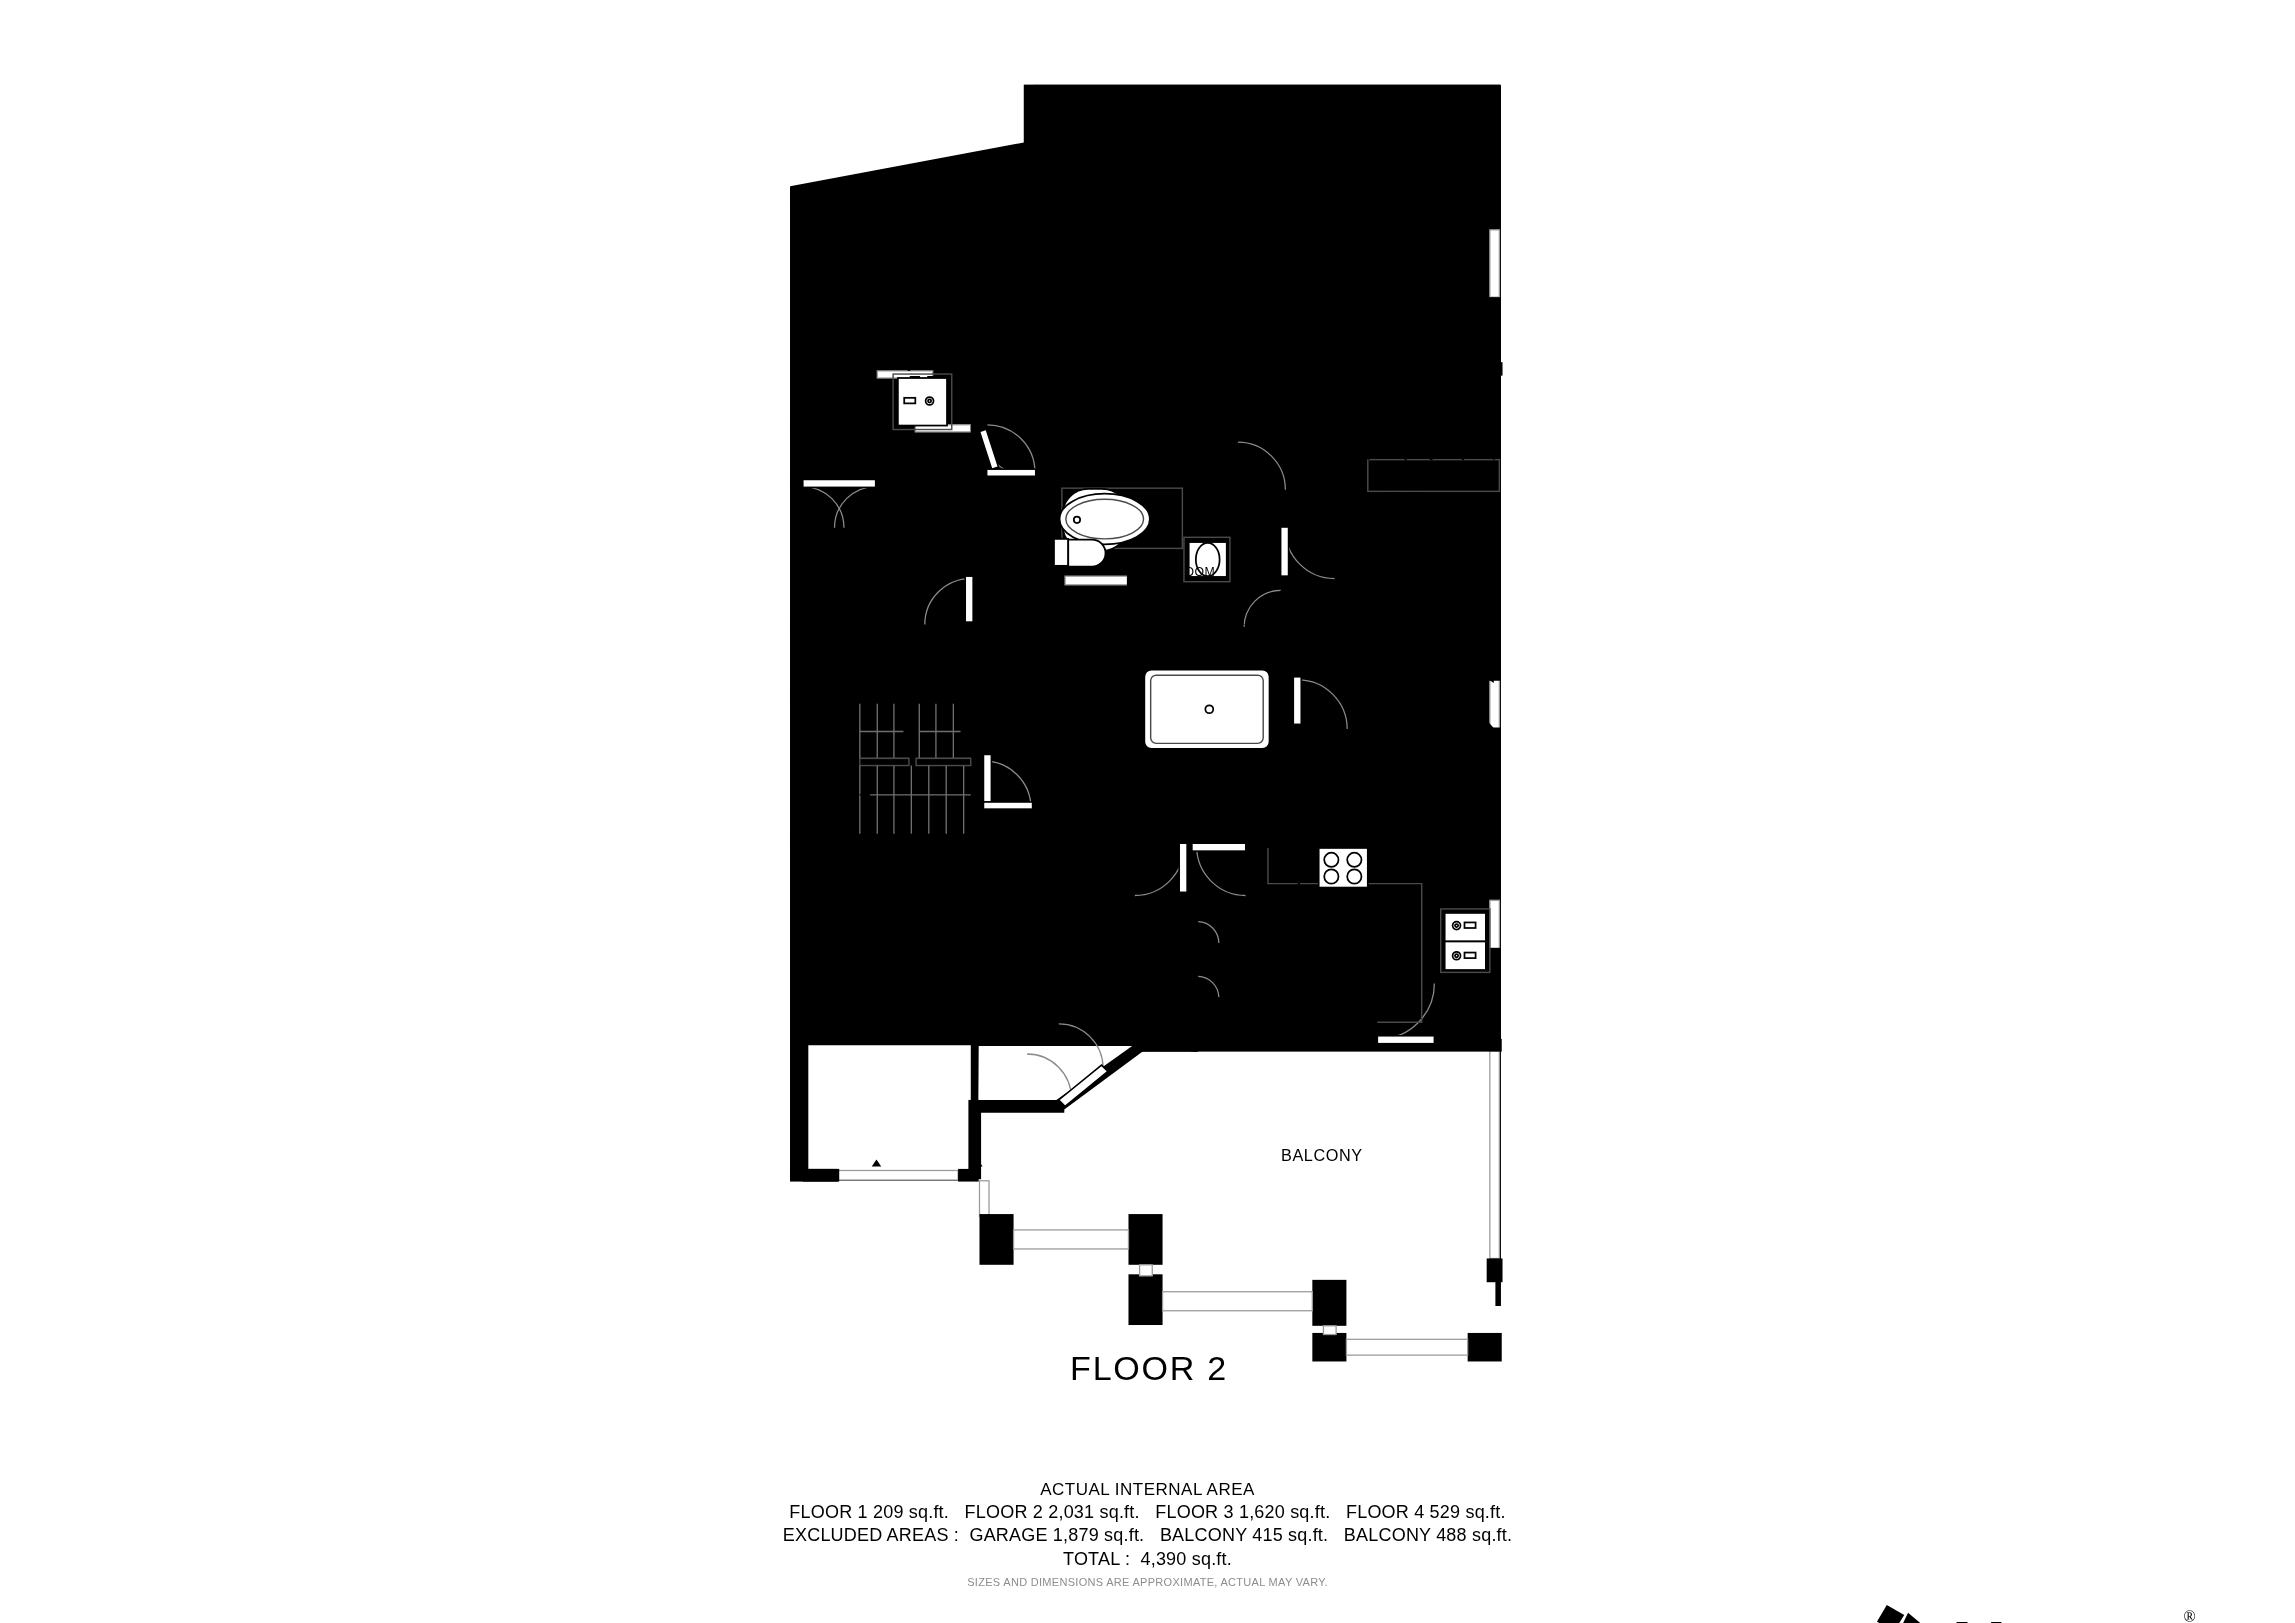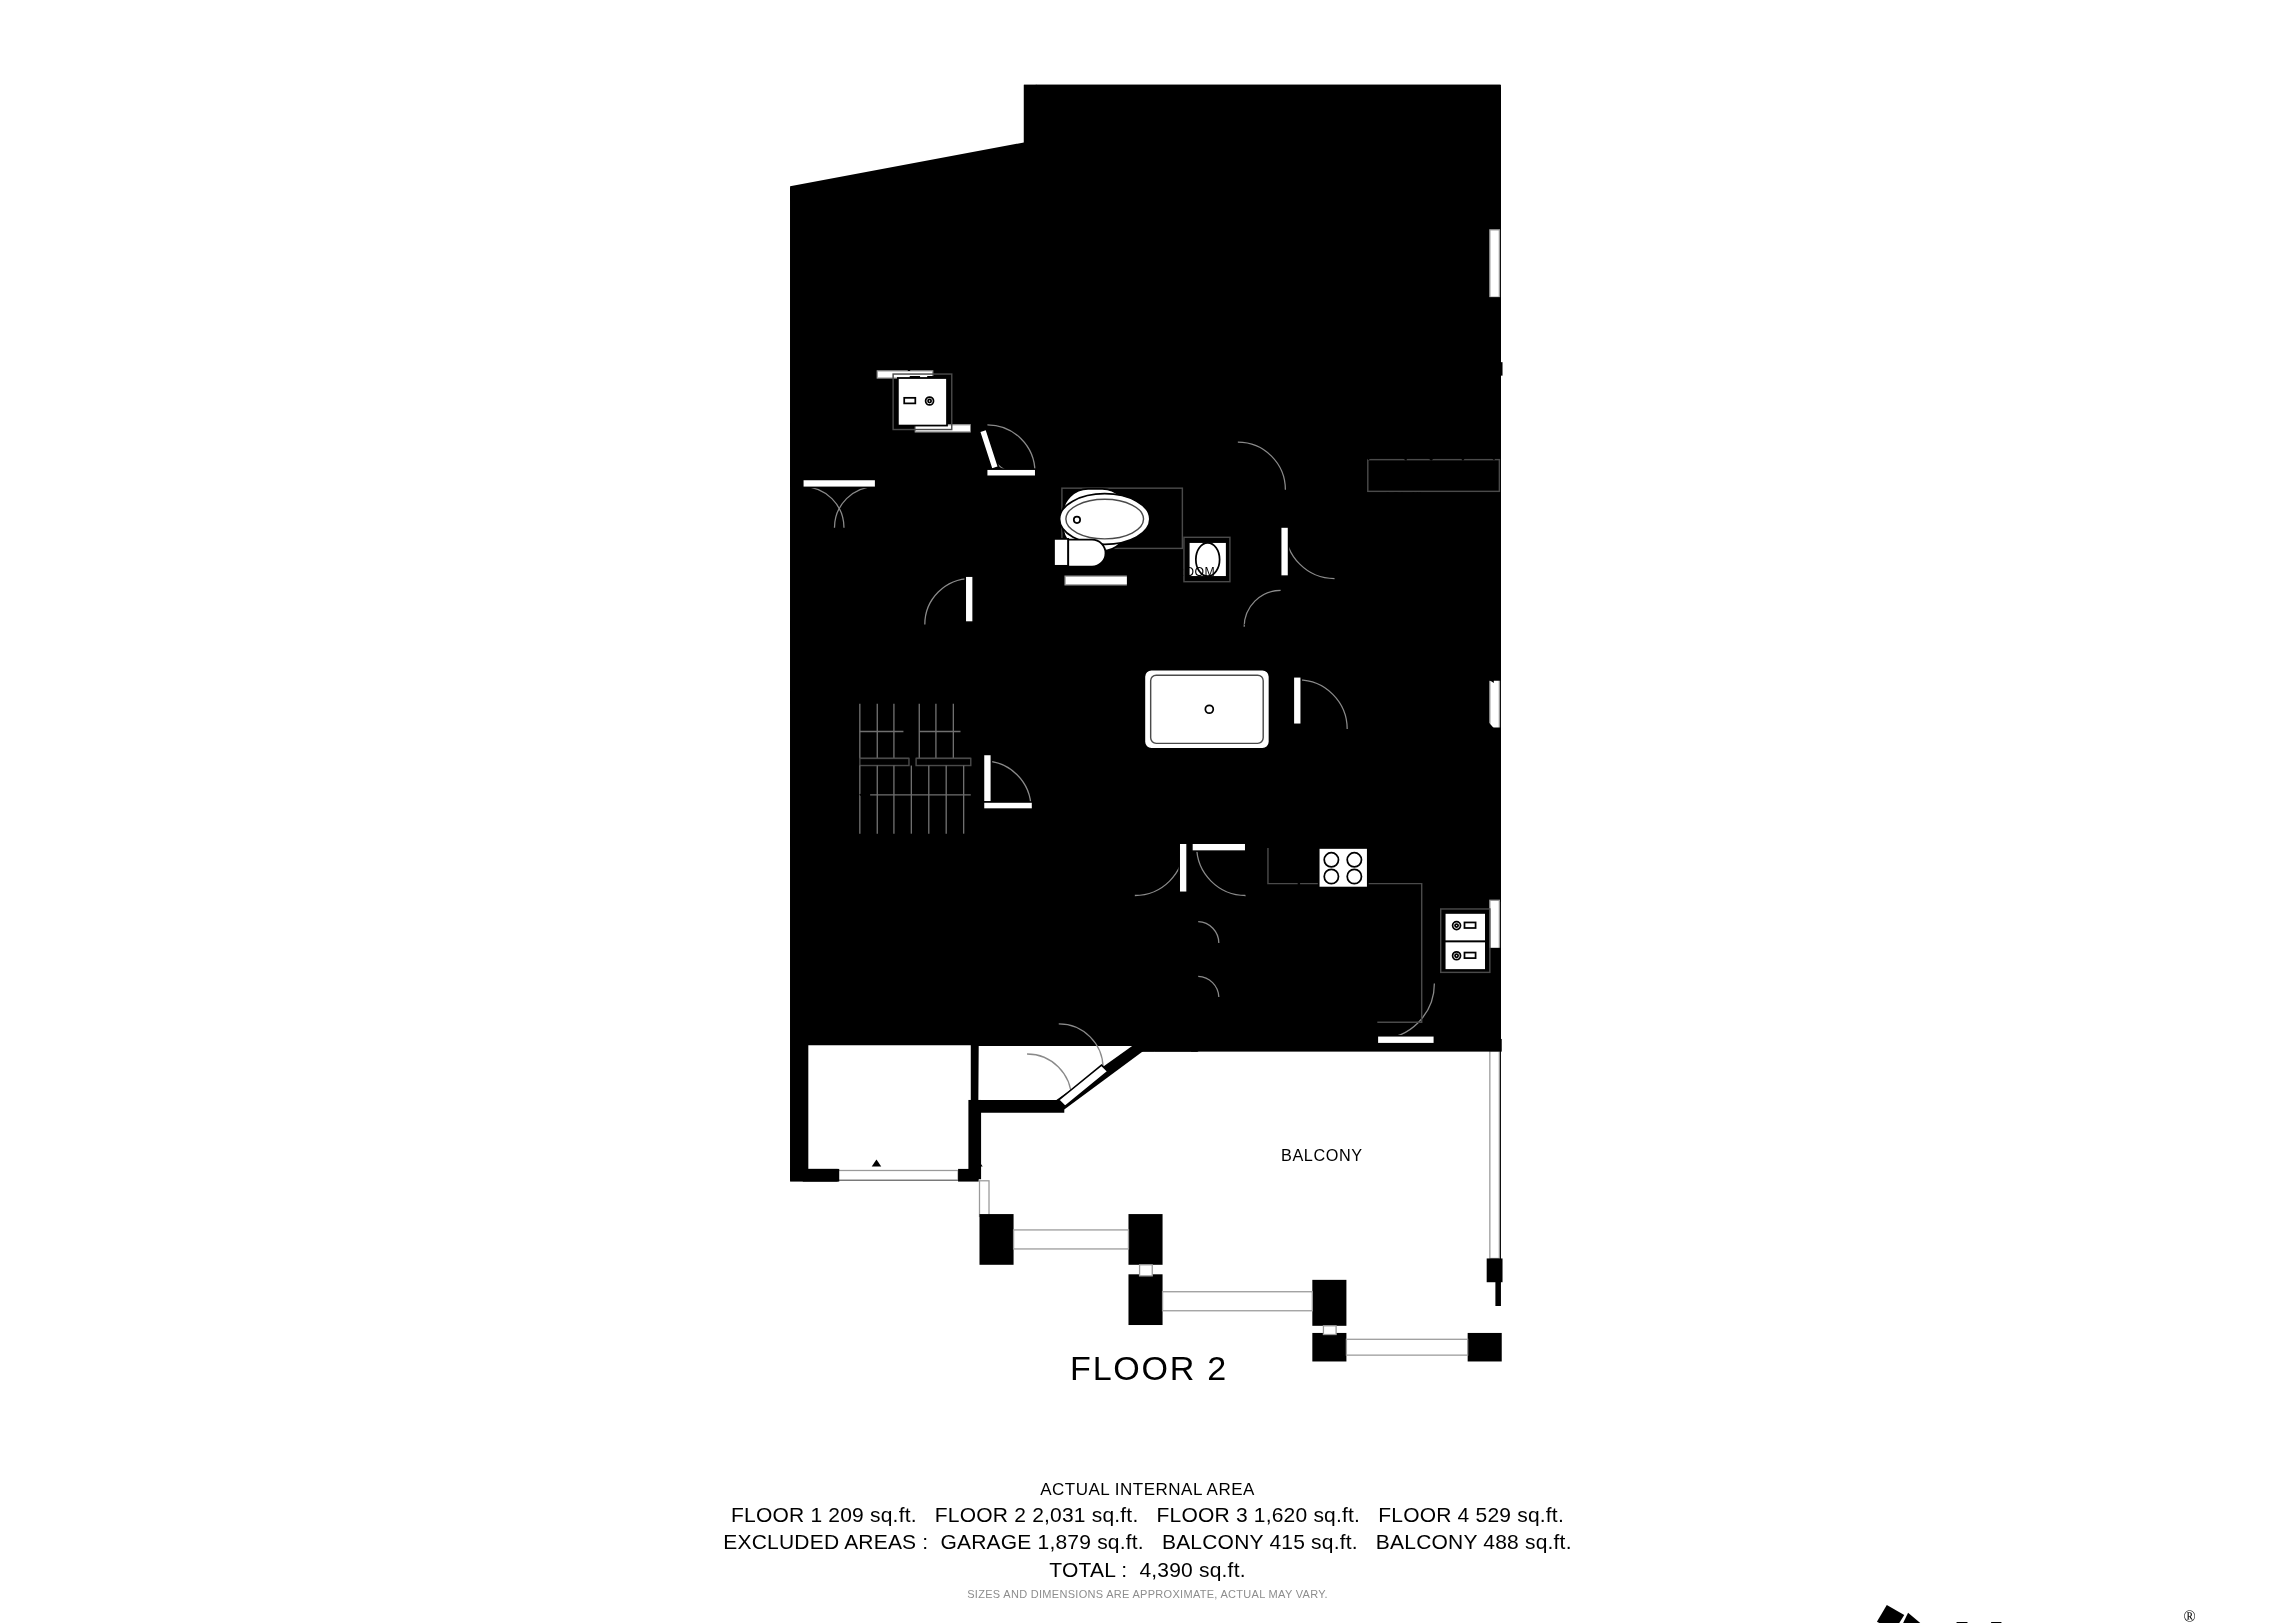--- a/index.html
+++ b/index.html
@@ -76,21 +76,21 @@
     width: 2295px;
     text-align: center;
     line-height: 1.30;
   }
   #footer .fheading {
     font-size: 17px;
     letter-spacing: 0.5px;
     color: #000;
   }
   #footer .frow {
-    font-size: 21px;
+    font-size: 18px;
     letter-spacing: 0.2px;
     color: #000;
     white-space: pre;
   }
   #footer .fnote {
     font-size: 11px;
     letter-spacing: 0.3px;
     color: #8d8d8d;
     margin-top: 4px;
   }

